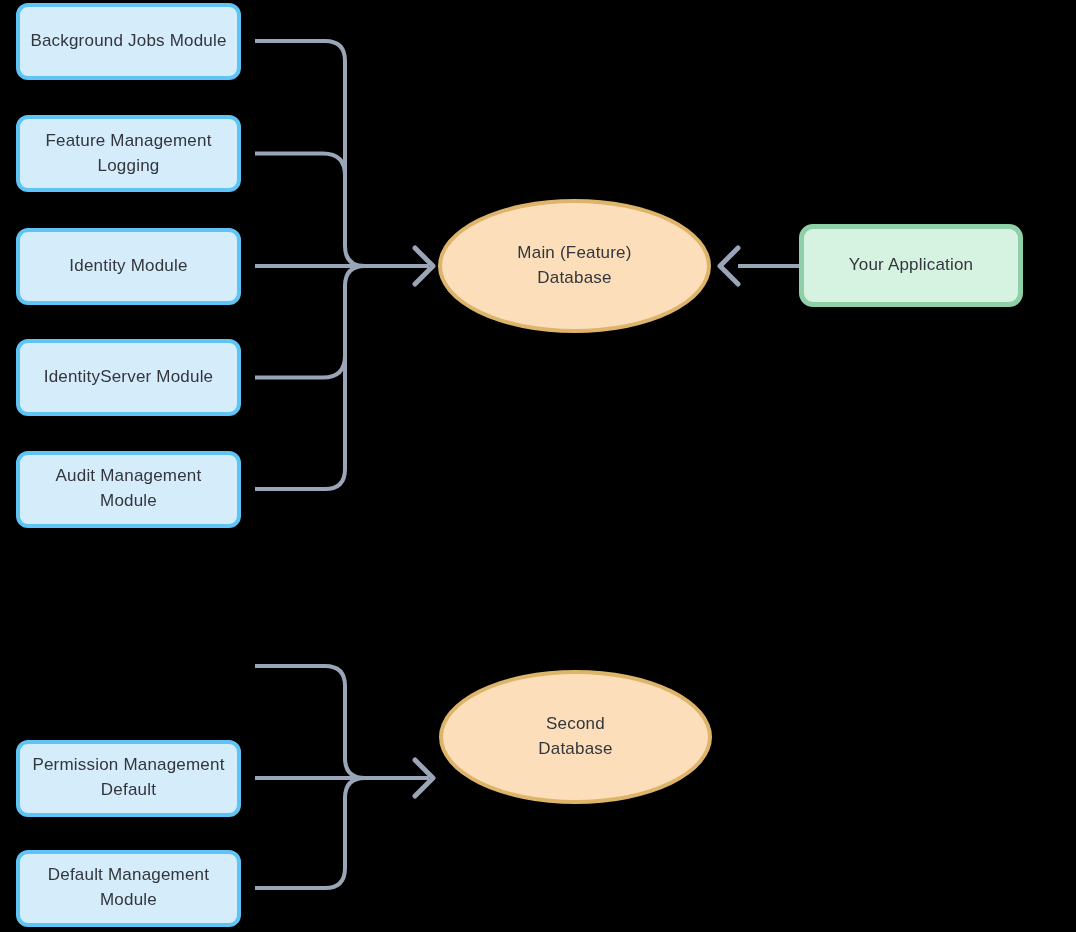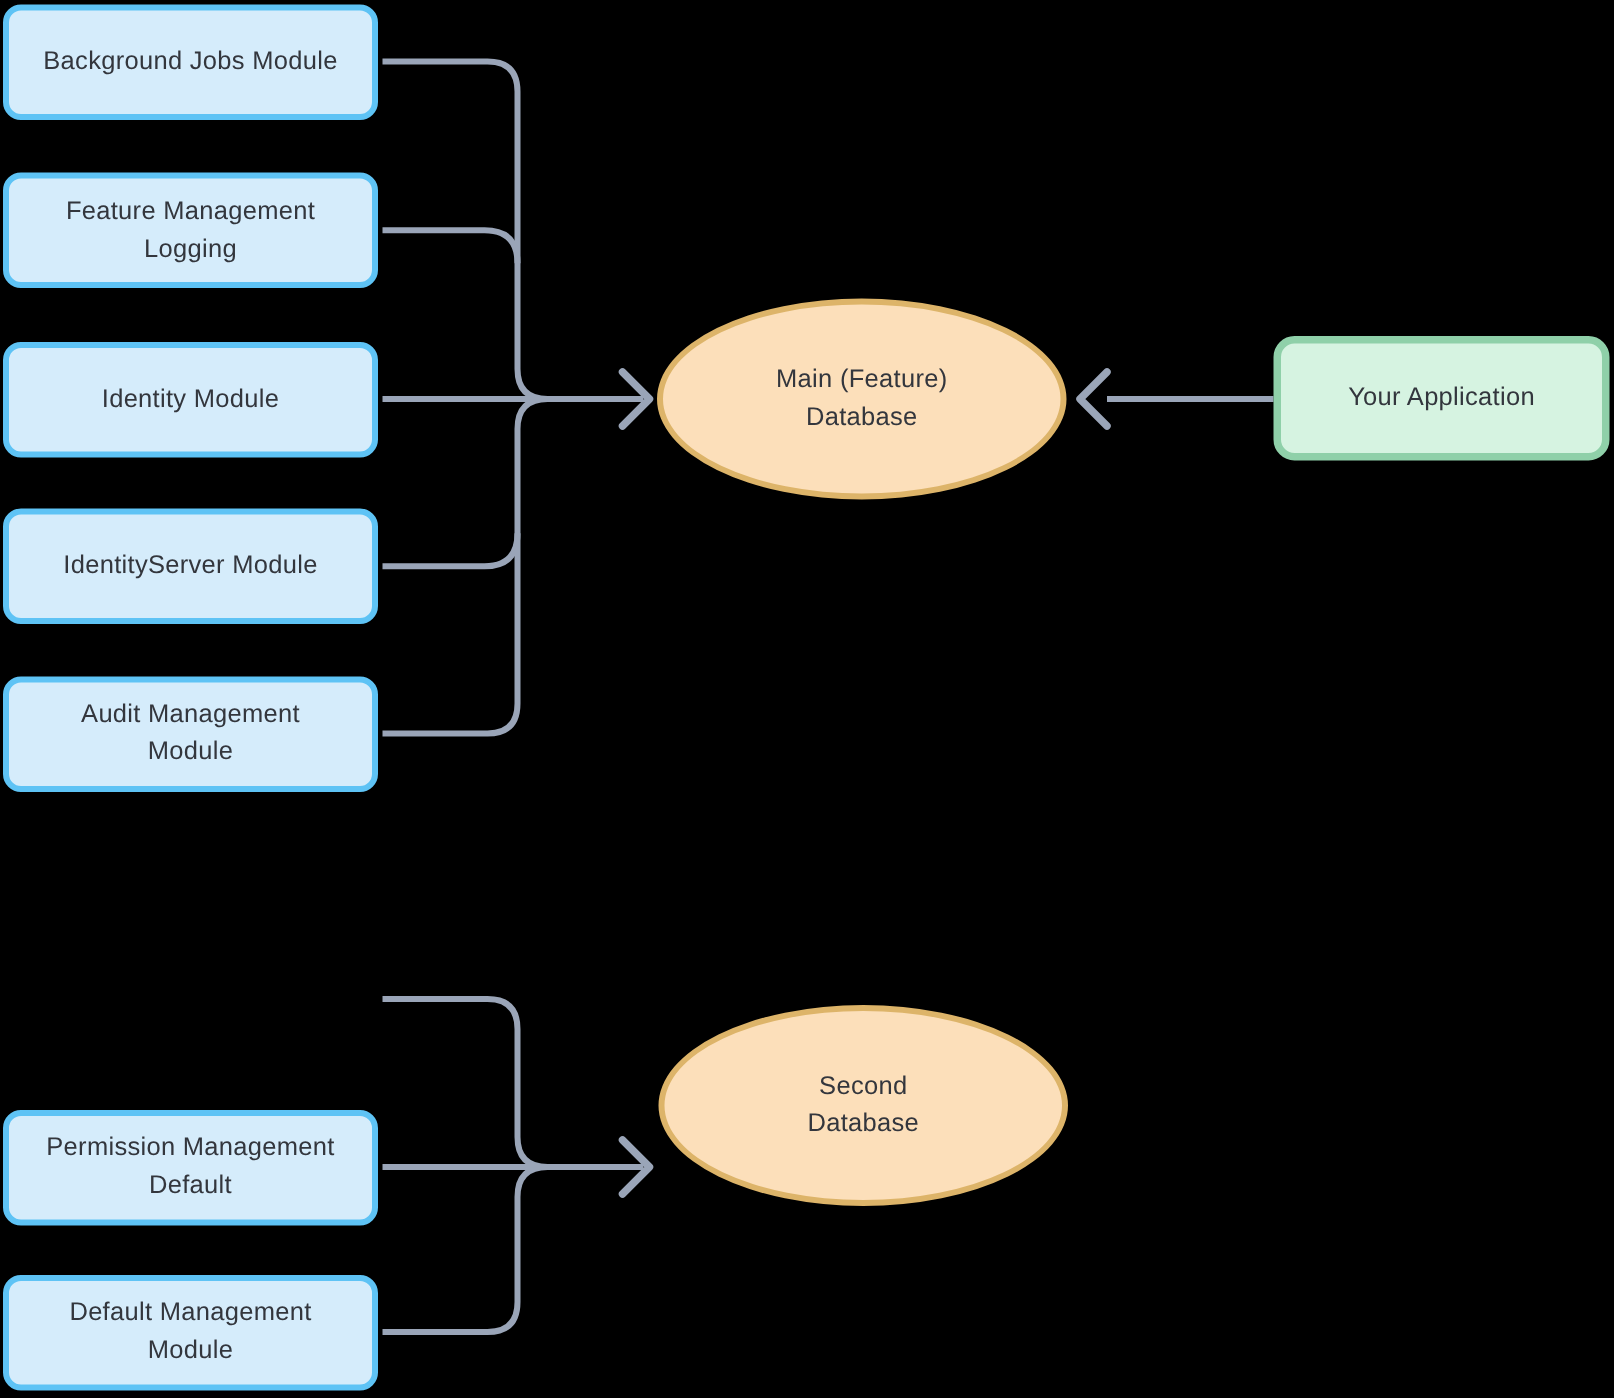--- a/index.html
+++ b/index.html
@@ -38,36 +38,36 @@
     justify-content:center;
     text-align:center;
     color:var(--text);
     font-size:17px;
     font-weight:500;
     letter-spacing:.2px;
     line-height:1.45;
     white-space:pre-line;
   }
   .module{
-    left:2px;
-    width:250px;
+    left:16px;
+    width:225px;
     height:77px;
     background:var(--module-fill);
     border:4px solid var(--module-border);
     border-radius:12px;
   }
   .database{
     width:273px;
     height:134px;
     background:var(--database-fill);
     border:4px solid var(--database-border);
     border-radius:50%;
   }
   .application{
-    left:849px;
+    left:799px;
     top:224px;
     width:224px;
     height:83px;
     background:var(--app-fill);
     border:5px solid var(--app-border);
     border-radius:14px;
   }
   .edge{
     stroke:var(--connector);
     stroke-width:4;

